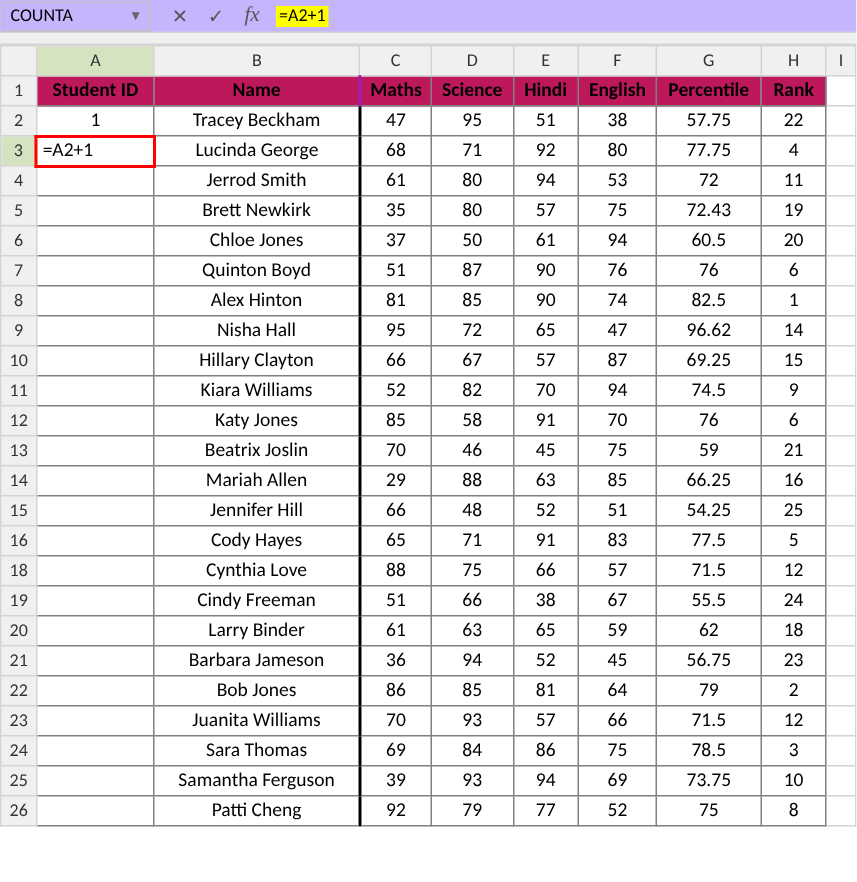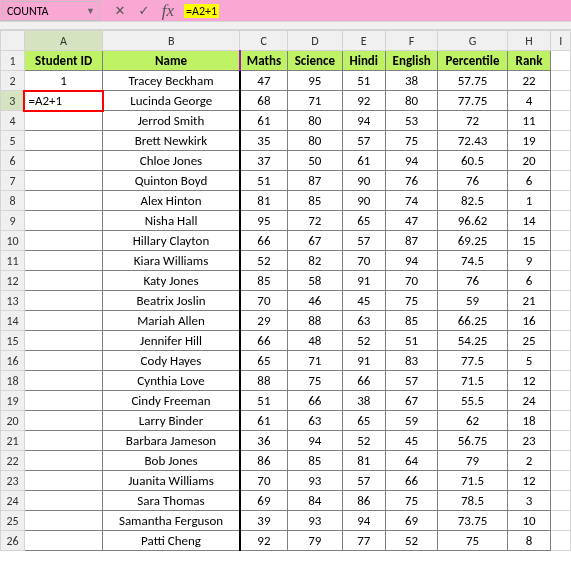--- a/index.html
+++ b/index.html
@@ -1,42 +1,42 @@
 <!DOCTYPE html>
 <html><head>
 <meta charset="utf-8">
 <style>
 * { box-sizing: border-box; margin: 0; padding: 0; }
 body { font-family: Calibri, Arial, sans-serif; font-size: 13px; background: #fff; color: #000; width: 571px; height: 588px; overflow: hidden; }
-.formula-bar { display: flex; align-items: center; height: 22px; border-bottom: 1px solid #d4d4d4; background: #f9a8d4; }
+.formula-bar { display: flex; align-items: center; height: 22px; border-bottom: 1px solid #d4d4d4; background: #c4b5fd; }
 .name-box { width: 98px; height: 20px; border: 1px solid #c0c0c0; display: flex; align-items: center; justify-content: space-between; padding: 0 4px; margin-left: 2px; font-size: 12px; }
 .name-box-drop { color: #666; font-size: 9px; }
 .fb-sep { width: 8px; }
 .fb-btn { width: 24px; height: 20px; display: flex; align-items: center; justify-content: center; color: #555; font-size: 13px; }
-.fx { font-style: italic; font-family: 'Times New Roman', serif; font-size: 17px; }
+.fx { font-style: italic; font-family: 'Times New Roman', serif; font-size: 14px; }
 .formula-input { flex: 1; height: 20px; padding: 0 4px; display: flex; align-items: center; }
 .formula-text { background: #ffff00; padding: 0 2px; font-size: 12px; }
 .spacer-row { height: 8px; background: #f0f0f0; border-bottom: 1px solid #d4d4d4; }
 .grid { display: table; width: 100%; border-collapse: collapse; }
 .grid-body { display: table-row-group; }
 .g-row { display: table-row; }
 .g-cell { display: table-cell; border: 1px solid #d4d4d4; text-align: center; vertical-align: middle; height: 20px; font-size: 13px; }
 .col-hdr { background: #f0f0f0; color: #333; font-weight: normal; font-size: 12px; }
 .row-hdr { background: #f0f0f0; color: #333; font-size: 12px; width: 22px; min-width: 22px; }
 .corner { background: #f0f0f0; width: 22px; }
 .c-A { width: 72px; }
 .c-B { width: 126px; }
 .c-C { width: 44px; }
 .c-D { width: 50px; }
 .c-E { width: 40px; }
 .c-F { width: 48px; }
 .c-G { width: 64px; }
 .c-H { width: 40px; }
 .c-I { width: 18px; }
-.data-hdr { background: #bef264; color: #000; font-weight: bold; border: 1px solid #808080; }
+.data-hdr { background: #be185d; color: #000; font-weight: bold; border: 1px solid #808080; }
 .data-hdr.c-B { border-right: 2px solid #a21caf; }
 .data-cell { border: 1px solid #808080; }
 .data-cell.c-B { border-right: 2px solid #000; }
 .active-cell { border: 2px solid #ff0000 !important; text-align: left; padding-left: 3px; position: relative; }
 .col-hdr.active-col { background: #d5e3c0; }
 .row-hdr.active-row { background: #d5e3c0; }
 </style>
 </head>
 <body>
 

